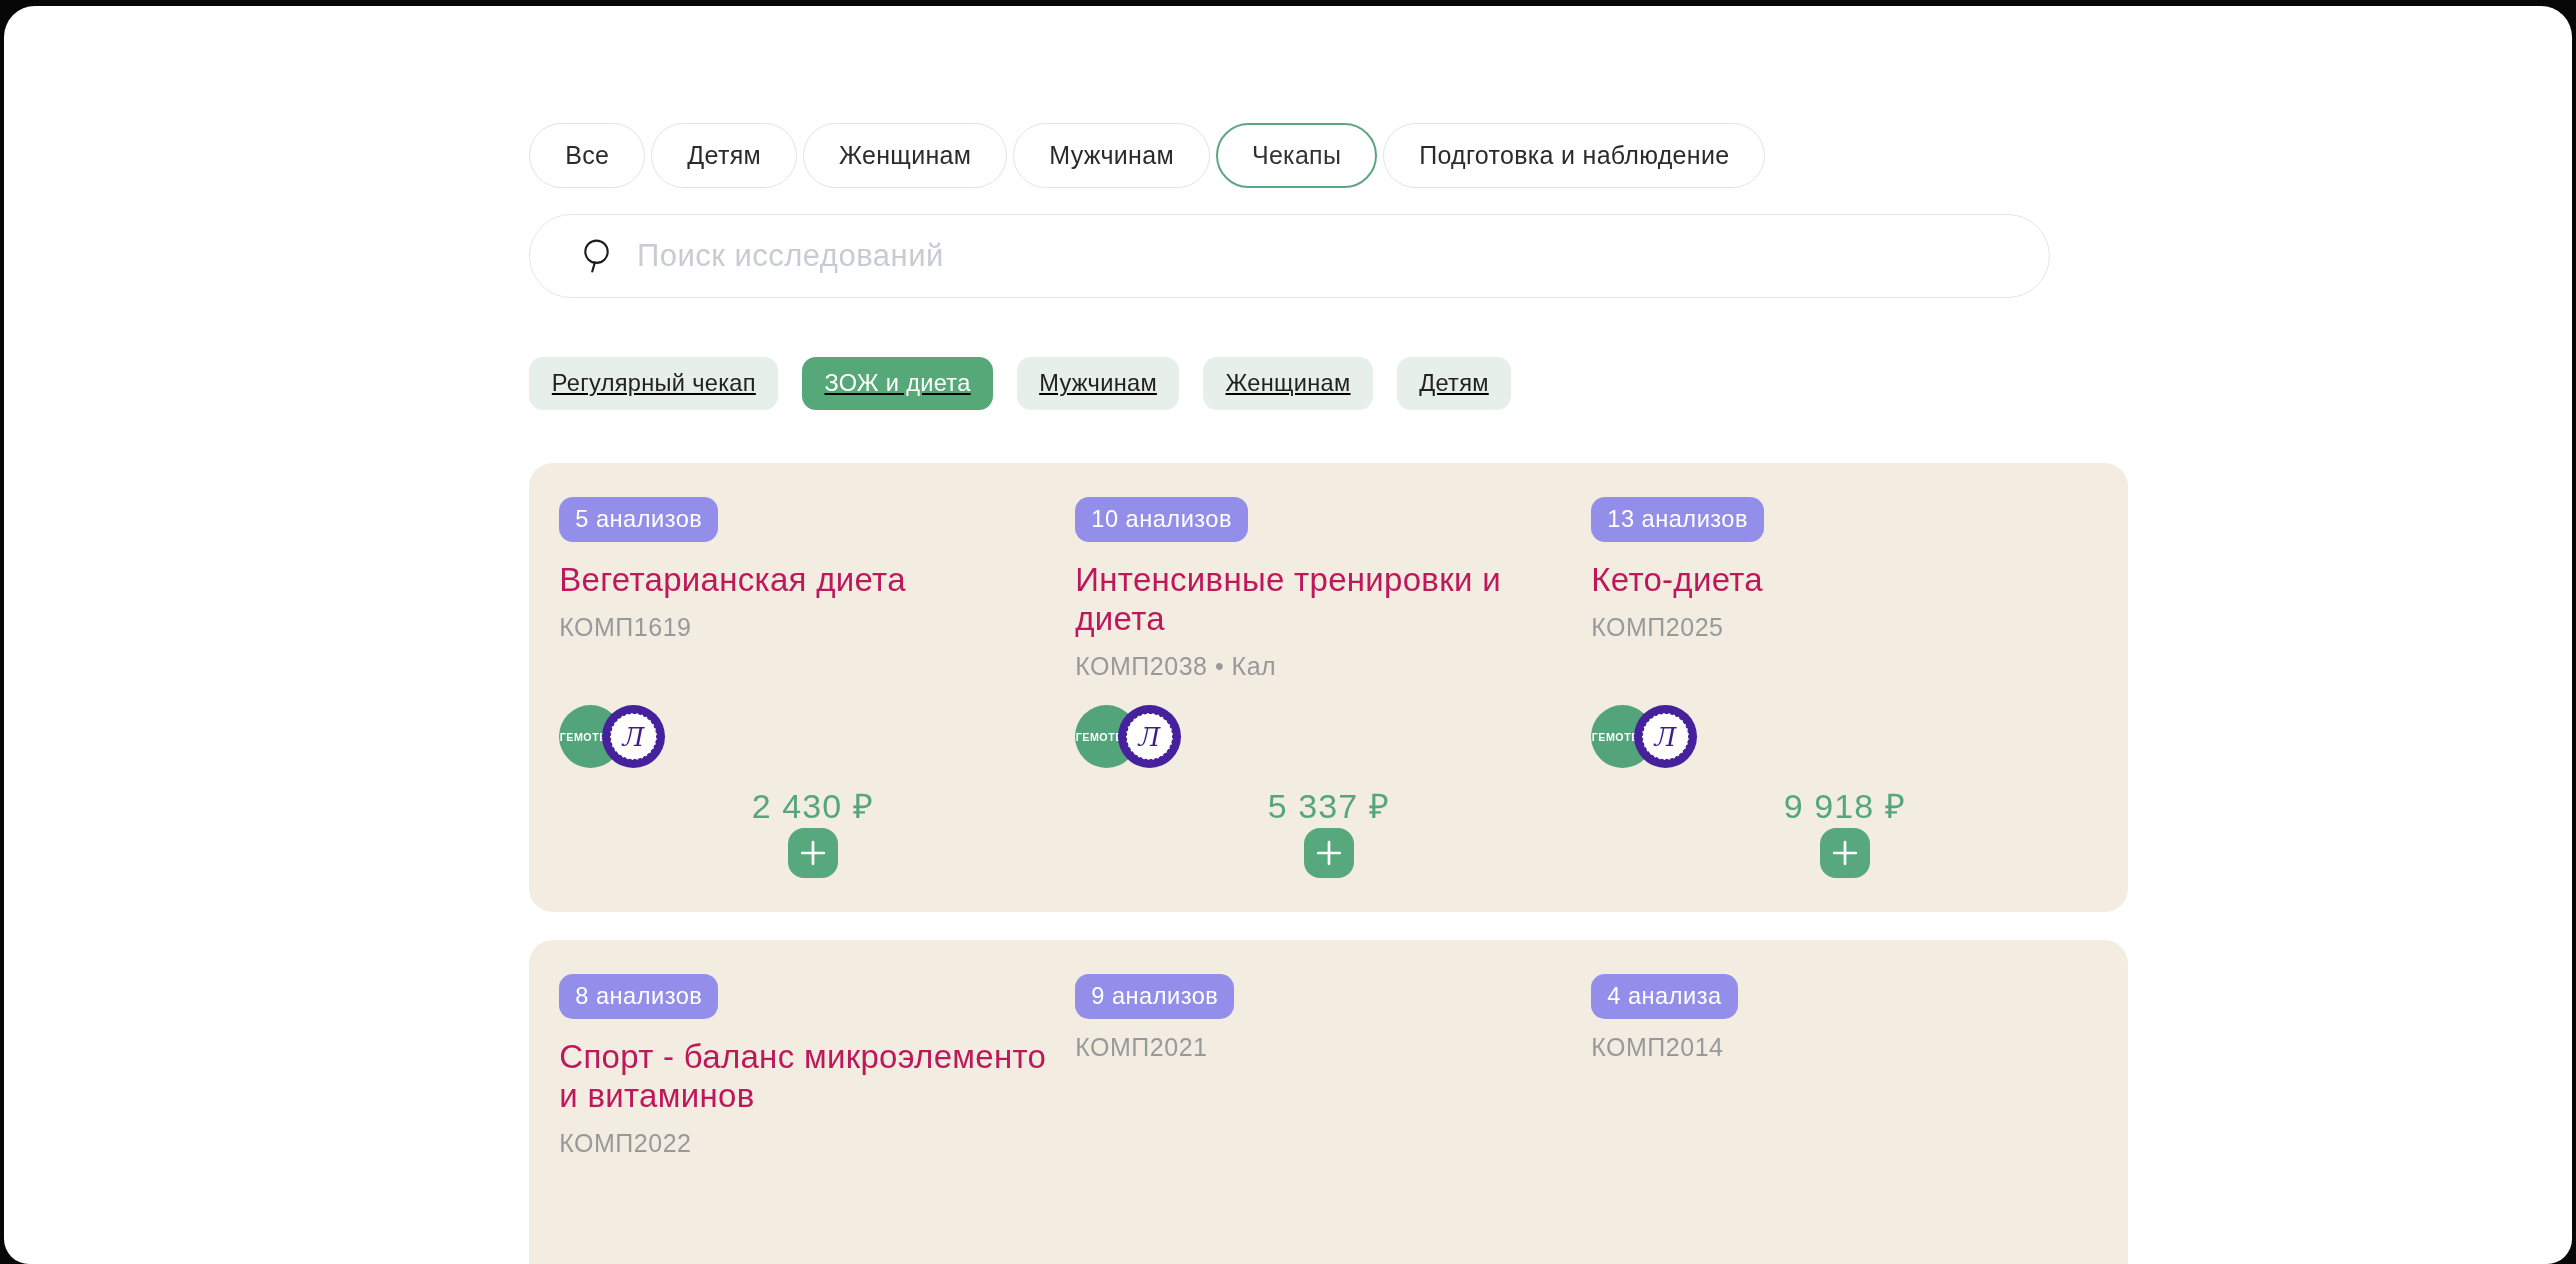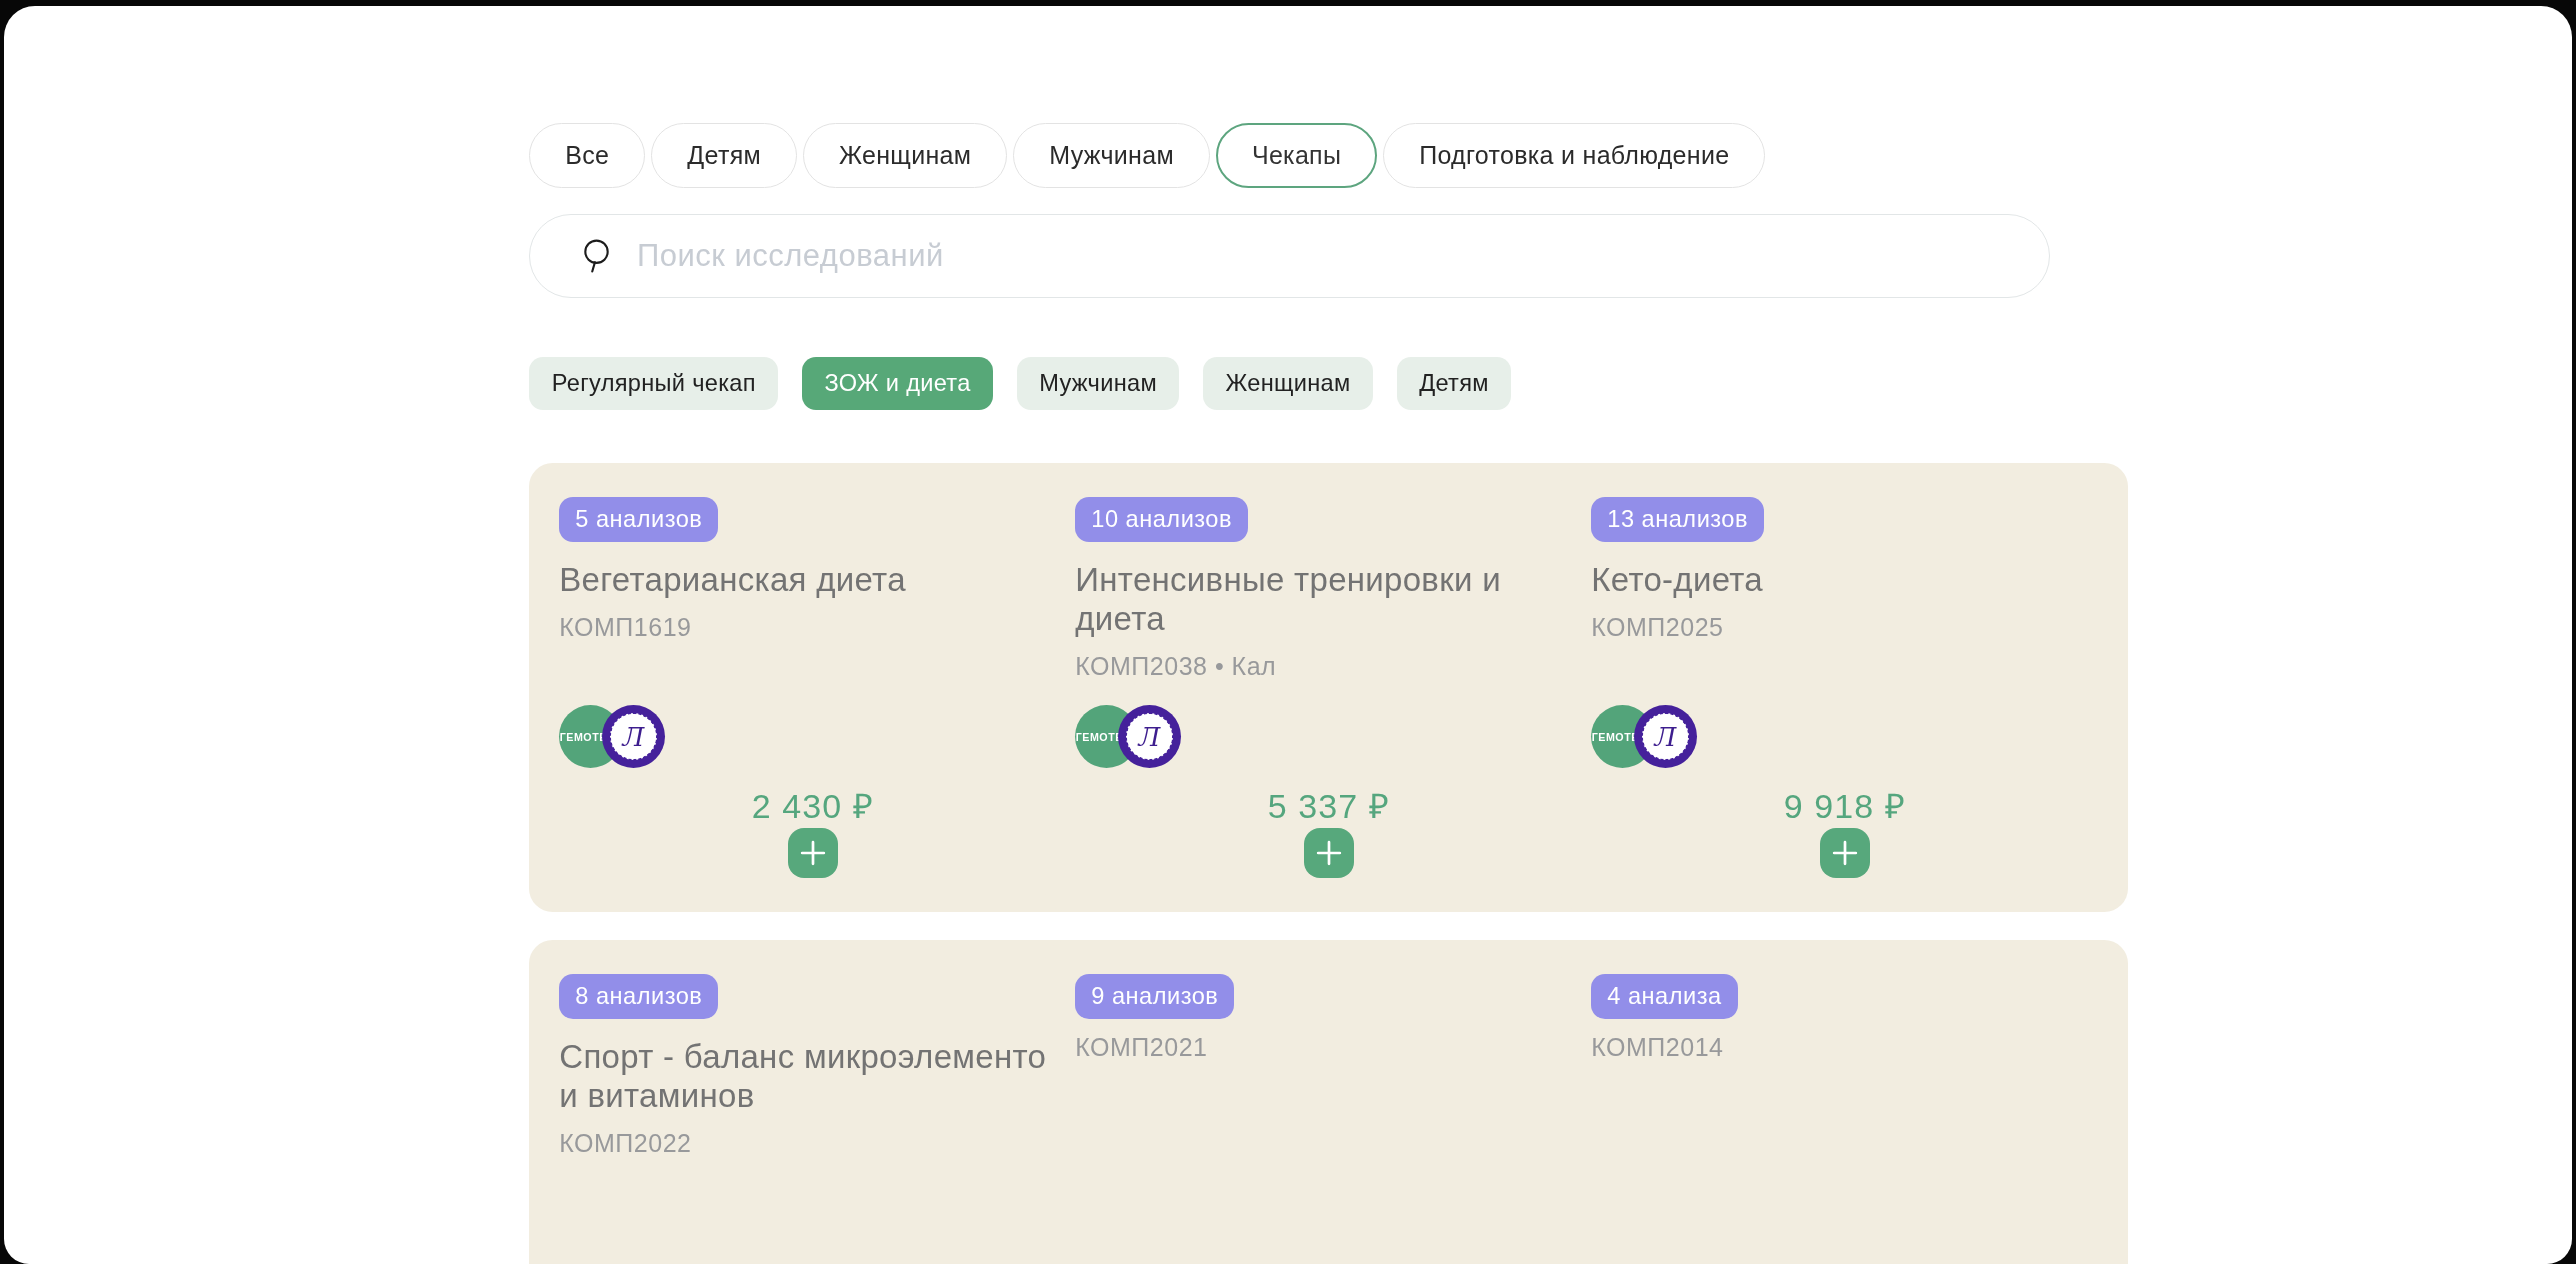--- a/index.html
+++ b/index.html
@@ -28,39 +28,39 @@
   }
   .search svg { flex:0 0 auto; }
   .search input {
     border:none; outline:none; flex:1; height:100%; margin-left:23.6px;
     font-size:31px; color:#333; font-family:"Liberation Sans", sans-serif; background:transparent;
     letter-spacing:0.5px;
   }
   .search input::placeholder { color:#c7ccd3; }
 
   
-  .chips { margin-top:59px; display:flex; gap:23.6px; align-items:center; }
+  .chips { margin-top:59px; display:flex; gap:23.6px; align-items:center;text-decoration:underline; }
   .chip {
     height:53px; display:flex; align-items:center; padding:0 22.5px;
     background:#e7efe9; border-radius:14px; font-size:23.6px; color:#222;
     cursor:pointer; white-space:nowrap; letter-spacing:0.3px;
   }
   .chip.selected { background:#57a878; color:#ffffff; }
 
   
   .grid { margin-top:53px; display:grid; grid-template-columns:repeat(3, 489px); column-gap:27px; row-gap:28px; }
   .card {
     width:567px; height:449px; background:#f2ede0; border-radius:23.6px;
     padding:34px 30px; display:flex; flex-direction:column; position:relative;
   }
   .badge {
     align-self:flex-start; background:#928ee9; color:#ffffff;
     font-size:23.6px; padding:8.6px 16px; border-radius:14px; letter-spacing:0.5px;
   }
-  .title { margin-top:18px; font-size:33px; line-height:1.19; color:#737373; letter-spacing:0.3px; }
+  .title { margin-top:18px; font-size:33px; line-height:1.19; color:#be185d; letter-spacing:0.3px; }
   .code  { margin-top:14px; font-size:25px; color:#98999b; letter-spacing:0.5px; }
 
   .logos { margin-top:auto; display:flex; align-items:center; }
   .logo  { width:63px; height:63px; border-radius:50%; display:flex; align-items:center; justify-content:center; }
   .logo-gemotest { background:#53a47a; z-index:1; }
   .logo-gemotest span { color:#ffffff; font-size:10.7px; font-weight:bold; letter-spacing:0.5px; }
   .logo-partner  { background:#45219b; margin-left:-20.4px; z-index:2; }
   .logo-partner .inner {
     width:47px; height:47px; background:#ffffff; border-radius:50%;
     border:1.6px dashed #45219b; display:flex; align-items:center; justify-content:center;

